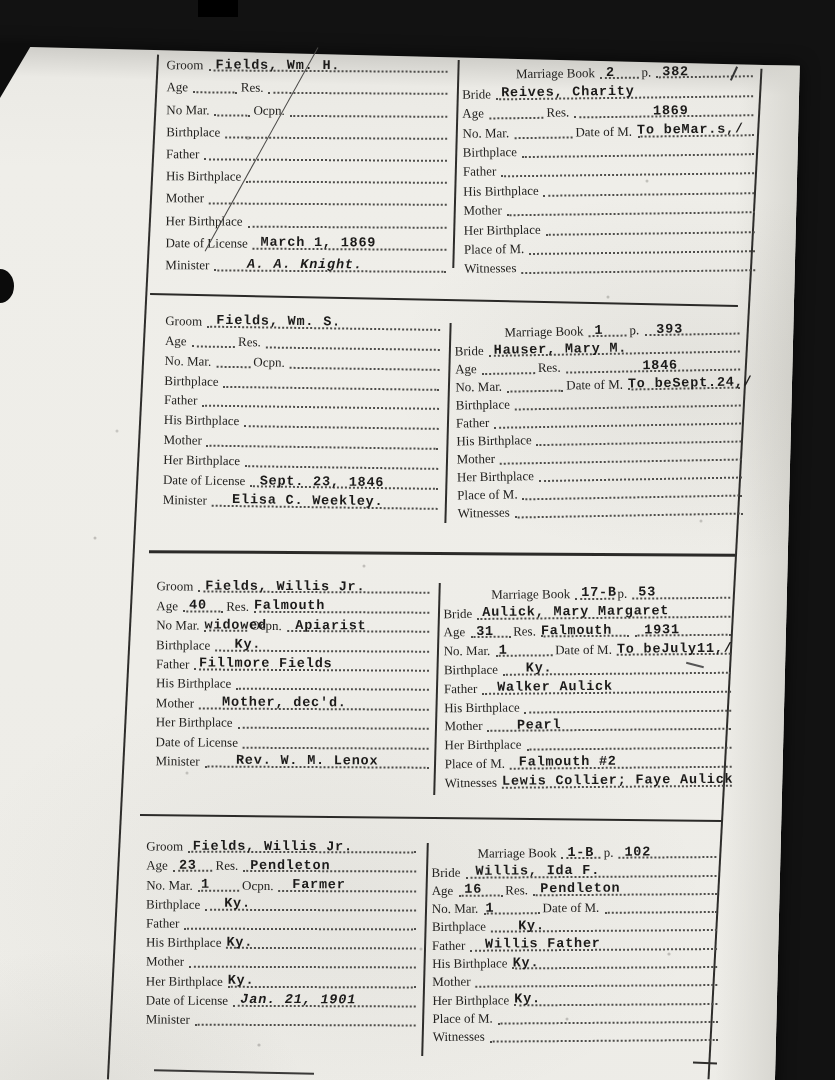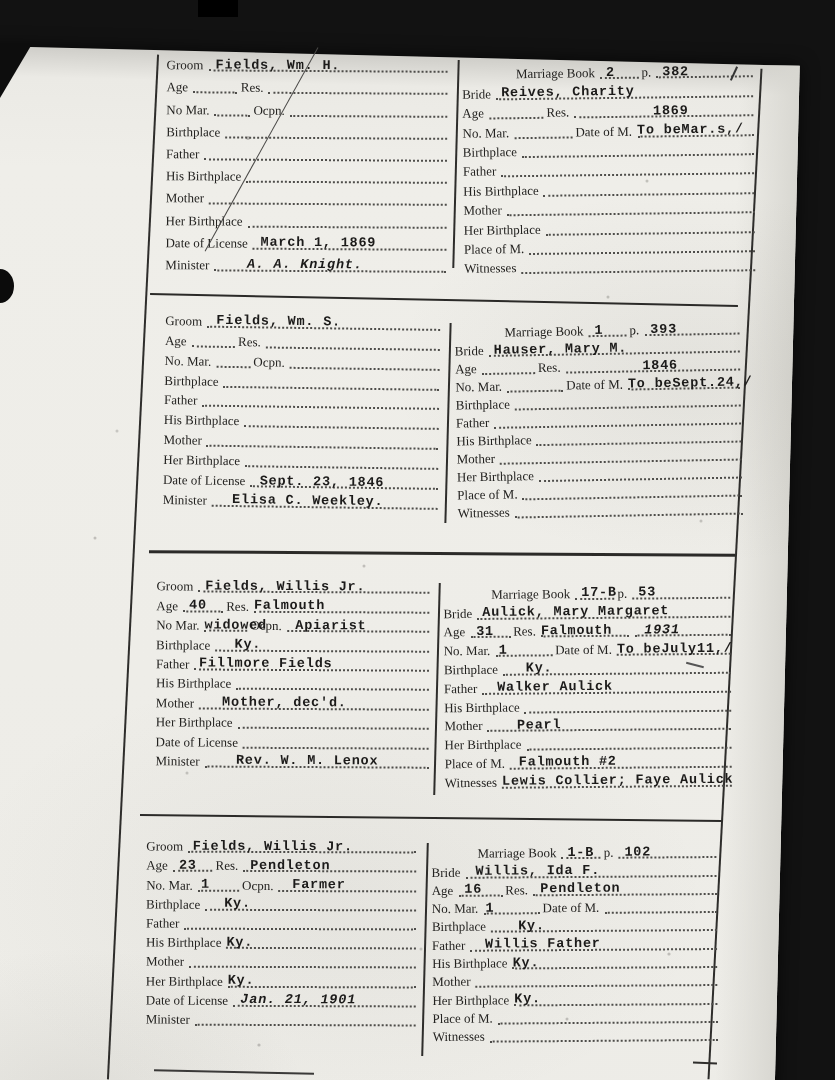--- a/index.html
+++ b/index.html
@@ -303,21 +303,21 @@
       </div>
     <div class="col" style="left:456px;top:321px;width:288px;--rh:18px;transform:rotate(-1deg);">
         <div class="row">
           <span class="sp" style="width: 50px;"></span>
           <span class="lbl">Marriage Book</span>
           <span class="fill" style="flex-grow: 0.38;">
             <span class="typed" style="margin-left: 6px;">1</span>
           </span>
           <span class="lbl">p.</span>
           <span class="fill" style="flex-grow: 0.95;">
-            <span class="typed" style="margin-left: 6px;">393</span>
+            <span class="typed" style="margin-left: 12px;">393</span>
           </span>
         </div>
         <div class="row">
           <span class="lbl">Bride</span>
           <span class="fill">
             <span class="typed" style="margin-left: 2%;">Hauser, Mary M.</span>
           </span>
         </div>
         <div class="row">
           <span class="lbl">Age</span>
@@ -476,21 +476,21 @@
         <div class="row">
           <span class="lbl">Age</span>
           <span class="fill" style="flex-grow: 0.5;">
             <span class="typed" style="margin-left: 6px;">31</span>
           </span>
           <span class="lbl">Res.</span>
           <span class="fill" style="flex-grow: 1.1;">
             <span class="typed" style="margin-left: 0%;">Falmouth</span>
           </span>
           <span class="fill" style="flex-grow: 1.2;">
-            <span class="typed" style="margin-left: 10%; font-style: italic;">1931</span>
+            <span class="typed" style="margin-left: 10%;">1931</span>
           </span>
         </div>
         <div class="row">
           <span class="lbl">No. Mar.</span>
           <span class="fill" style="flex-grow: 0.75;">
             <span class="typed" style="margin-left: 6%;">1</span>
           </span>
           <span class="lbl">Date of M.</span>
           <span class="fill" style="flex-grow: 1.5;">
             <span class="typed" style="margin-left: 0%;">To beJuly11,/</span>

